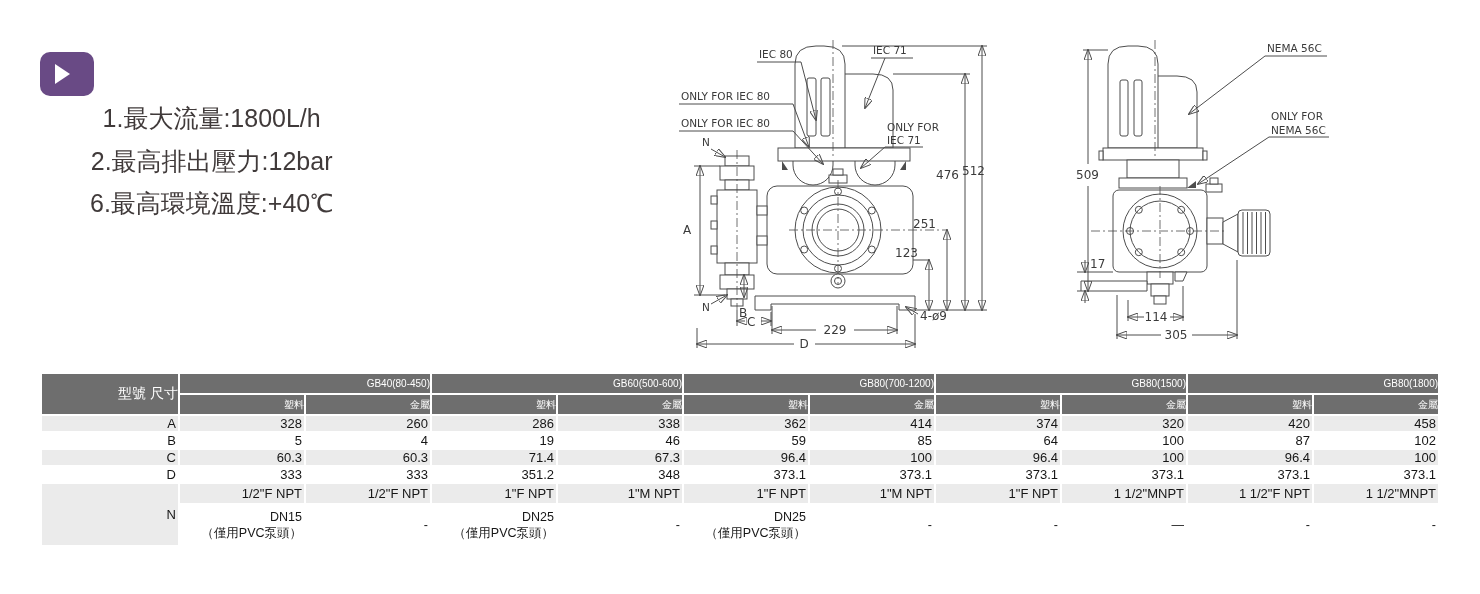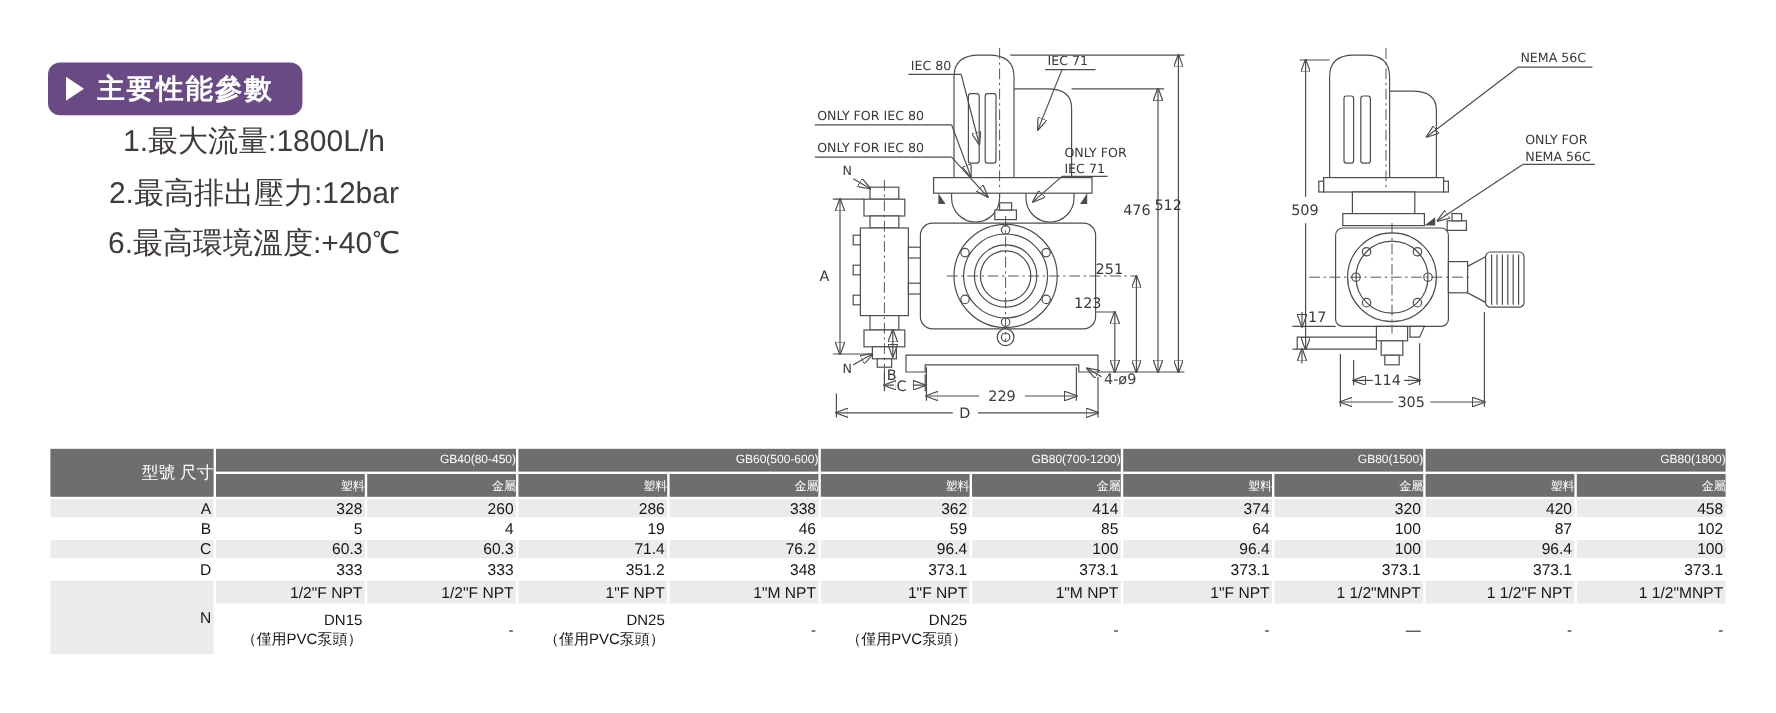--- a/index.html
+++ b/index.html
@@ -44,21 +44,20 @@
   table.spec tr.alt td { background:#ebebeb; }
   table.spec td.nlab { background:#ebebeb; }
   table.spec tr.npt td { background:#ebebeb; height:19px; }
   table.spec tr.dn td { background:#fff; height:40px; white-space:pre-line; line-height:1.3; font-size:12.5px; }
 </style>
 </head>
 <body>
 
 <div class="badge">
   <span class="tri"></span>
-  <span>主要性能參數</span>
 </div>
 
 <div class="specs">
   <div>1.最大流量:1800L/h</div>
   <div>2.最高排出壓力:12bar</div>
   <div>6.最高環境溫度:+40℃</div>
 </div>
 
 <svg class="dwg" style="left:675px; top:38px;" width="320" height="315" viewBox="0 0 320 315">
   <defs>
@@ -332,21 +331,21 @@
       <td>64</td>
       <td>100</td>
       <td>87</td>
       <td>102</td>
     </tr>
     <tr class="alt">
       <td>C</td>
       <td>60.3</td>
       <td>60.3</td>
       <td>71.4</td>
-      <td>76.2</td>
+      <td>67.3</td>
       <td>96.4</td>
       <td>100</td>
       <td>96.4</td>
       <td>100</td>
       <td>96.4</td>
       <td>100</td>
     </tr>
     <tr>
       <td>D</td>
       <td>333</td>

